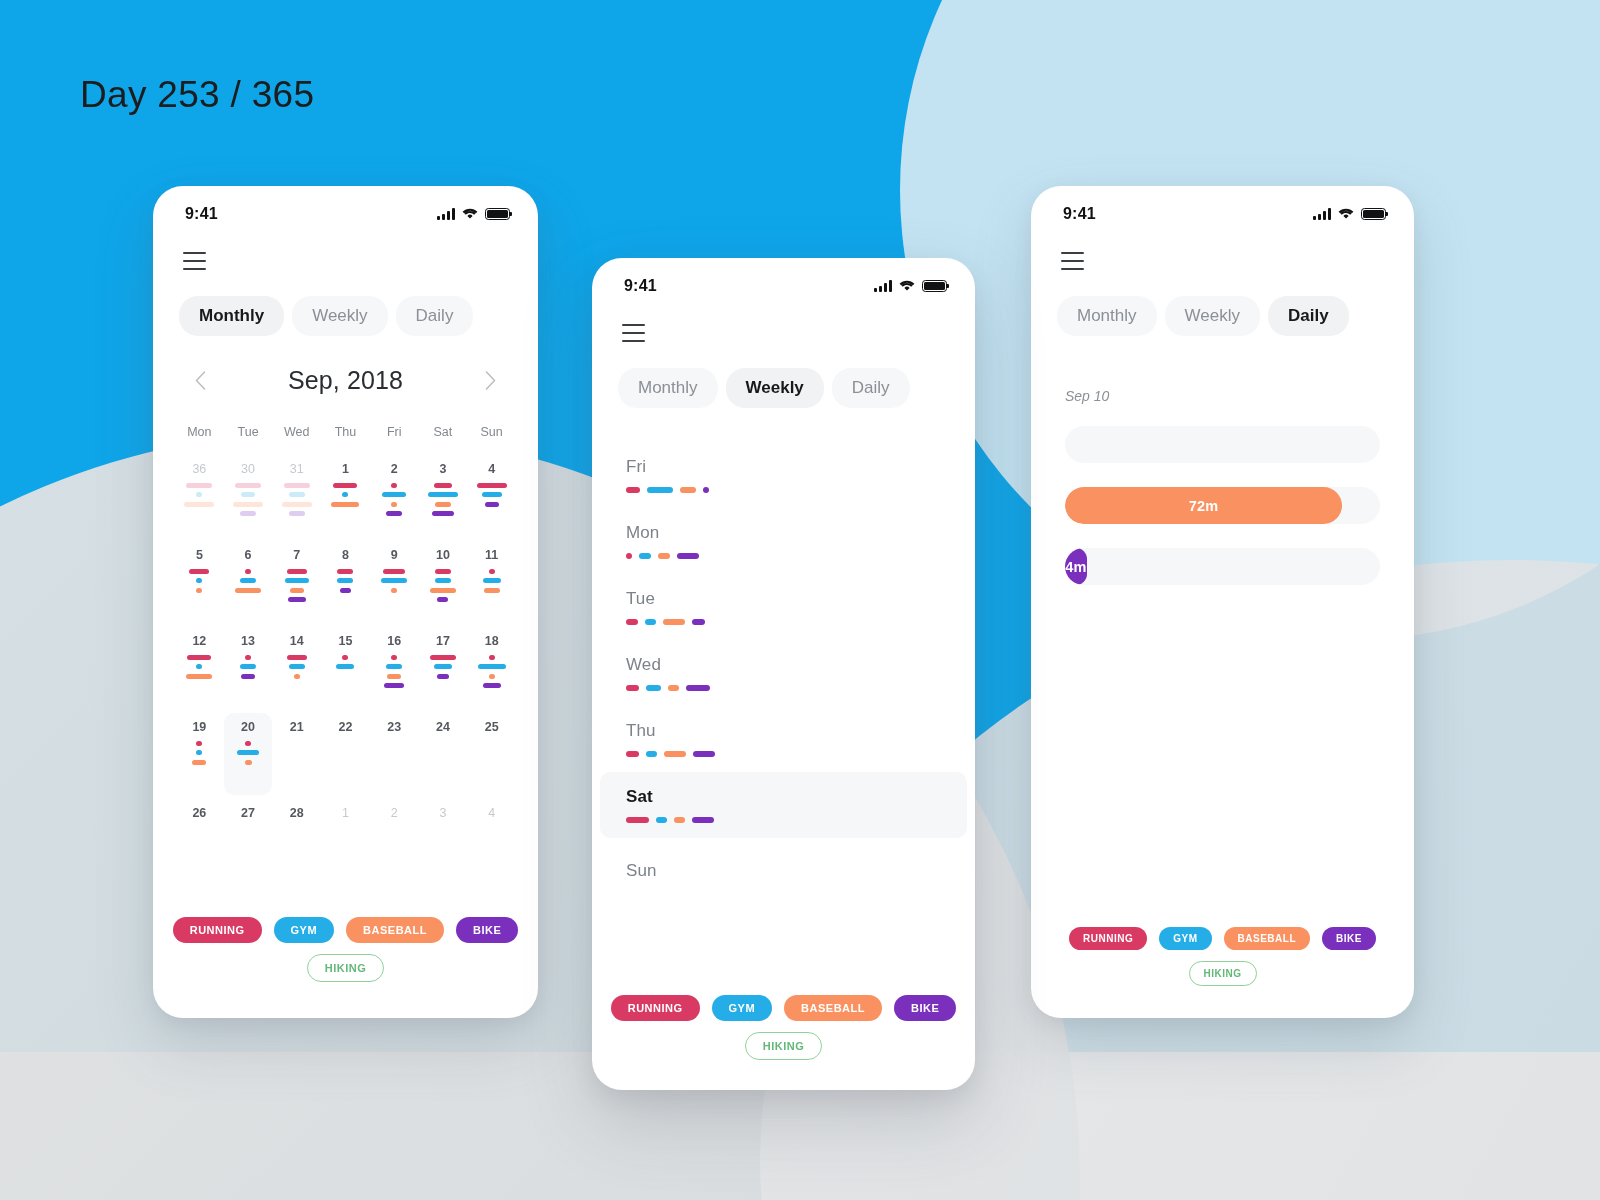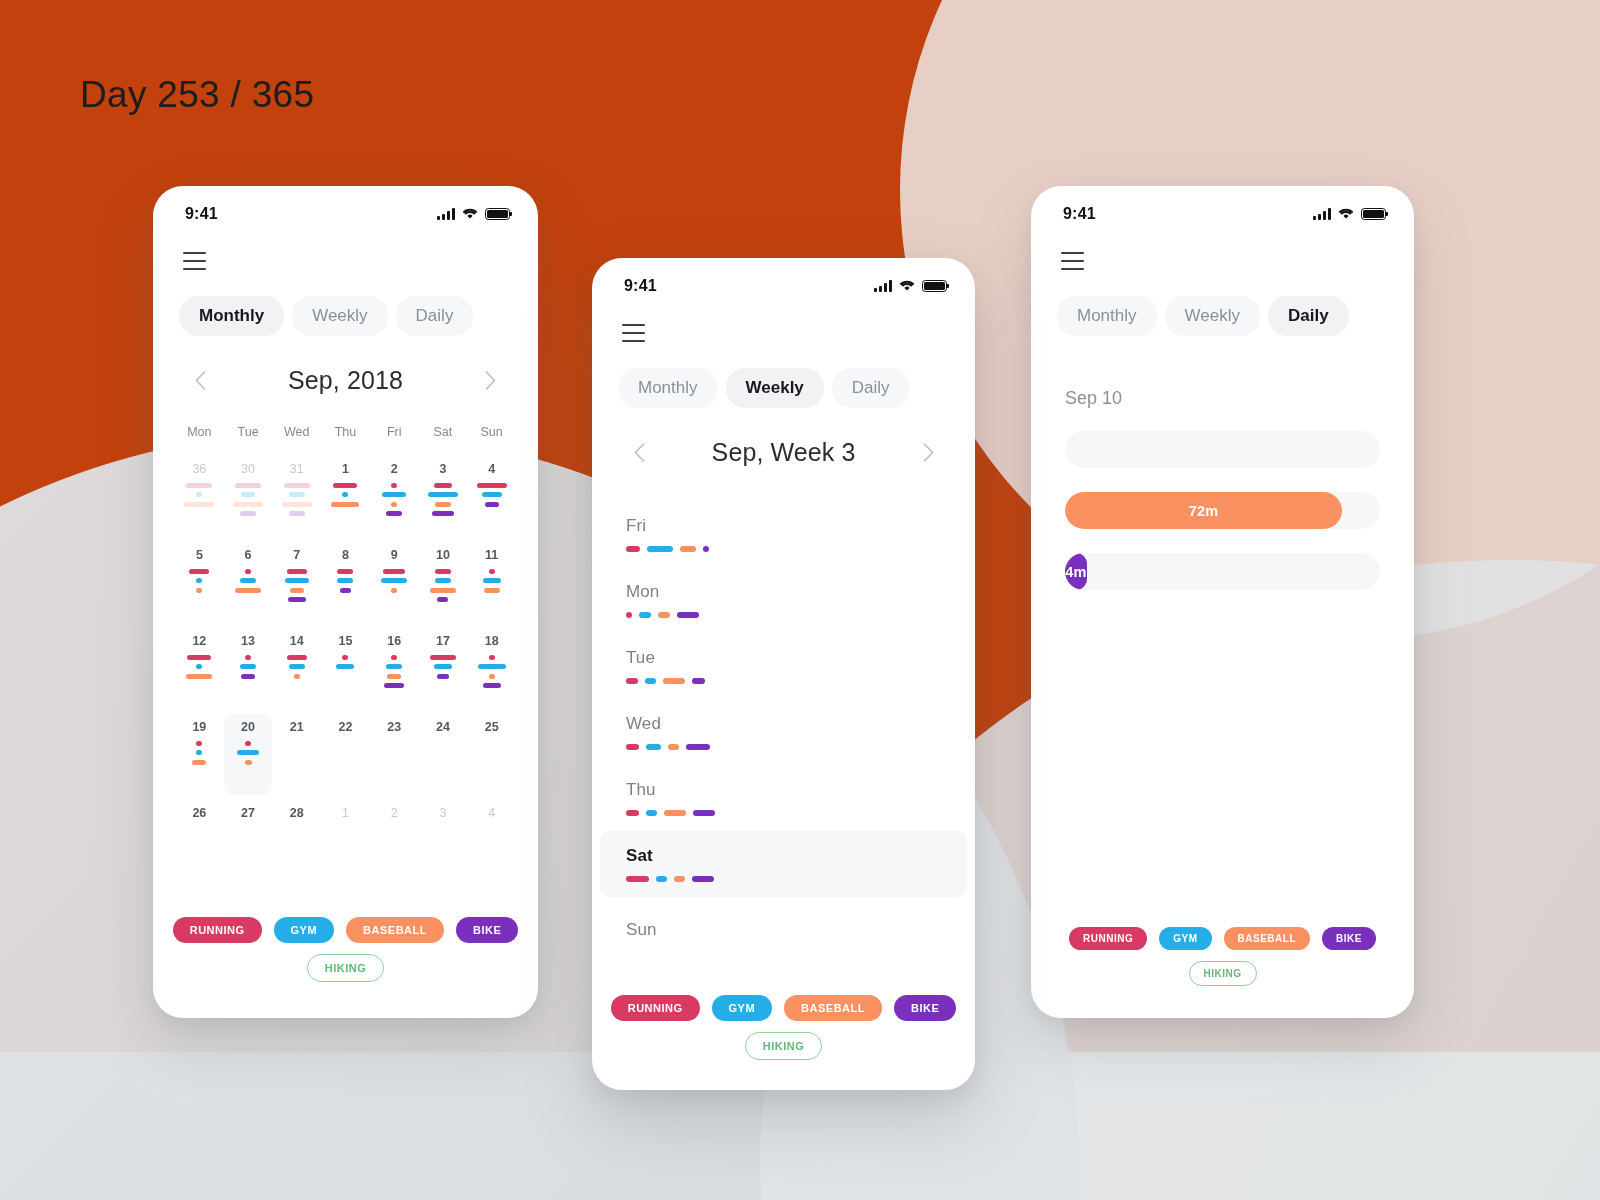--- a/index.html
+++ b/index.html
@@ -4,21 +4,21 @@
 <style>
   * { box-sizing: border-box; margin: 0; padding: 0; }
   html, body {
     width: 1600px; height: 1200px;
     font-family: "Liberation Sans", sans-serif;
     overflow: hidden;
   }
   #stage {
     position: relative;
     width: 1600px; height: 1052px;
-    background: #c2410c;
+    background: #0ea5e9;
   }
   
   .bg-swoosh-a {
     position: absolute;
     left: -420px; top: 430px;
     width: 1500px; height: 1500px;
     border-radius: 50%;
     background: linear-gradient(135deg, #e2e4e6 0%, #d9dcde 60%, #d2d5d8 100%);
     opacity: .95;
   }
@@ -177,21 +177,21 @@
     display: flex; flex-direction: column; justify-content: center;
     cursor: pointer;
   }
   .week-row.selected { background: #f6f7f8; border-radius: 10px; margin: 0 8px; padding: 0 26px; }
   .week-day { font-size: 17px; color: #7d828a; letter-spacing: .1px; }
   .week-row.selected .week-day { color: #16181b; font-weight: 700; }
   .week-bars { display: flex; align-items: center; gap: 7px; margin-top: 10px; }
   .week-bar { height: 6px; border-radius: 3.5px; }
 
   
-  .daily-date { padding: 52px 0 0 34px; font-size: 18px; color: #8b9097; }
+  .daily-date { padding: 52px 0 0 34px; font-size: 14px; color: #8b9097; font-style: italic; }
   .daily-list { padding: 22px 34px 0 34px; display: flex; flex-direction: column; gap: 24px; }
   .daily-track {
     position: relative;
     height: 37px;
     border-radius: 19px;
     background: #f6f7f8;
     overflow: hidden;
   }
   .daily-fill {
     position: absolute; left: 0; top: 0; bottom: 0;
@@ -561,33 +561,20 @@
     <div class="menu-btn">
         <i></i>
         <i></i>
         <i></i>
       </div>
     <div class="tabs">
       <button class="tab soft">Monthly</button>
       <button class="tab active">Weekly</button>
       <button class="tab soft">Daily</button>
     </div>
-    <div class="period-nav">
-      <div class="nav-arrow">
-        <svg width="11" height="19" viewBox="0 0 11 19">
-            <path d="M9.5 1 1.5 9.5l8 8.5" fill="none" stroke="#b9bcc1" stroke-width="1.5" stroke-linecap="round" stroke-linejoin="round"></path>
-          </svg>
-      </div>
-      <div class="period-label">Sep, Week 3</div>
-      <div class="nav-arrow">
-        <svg width="11" height="19" viewBox="0 0 11 19">
-            <path d="M1.5 1l8 8.5-8 8.5" fill="none" stroke="#b9bcc1" stroke-width="1.5" stroke-linecap="round" stroke-linejoin="round"></path>
-          </svg>
-      </div>
-    </div>
     <div class="week-list" id="week-list">
         <div class="week-row">
           <div class="week-day">Fri</div>
           <div class="week-bars">
             <div class="week-bar" style="width: 14px; background: rgb(217, 58, 99);"></div>
             <div class="week-bar" style="width: 26px; background: rgb(37, 173, 232);"></div>
             <div class="week-bar" style="width: 16px; background: rgb(250, 145, 97);"></div>
             <div class="week-bar" style="width: 6px; background: rgb(122, 47, 189);"></div>
           </div>
         </div>

